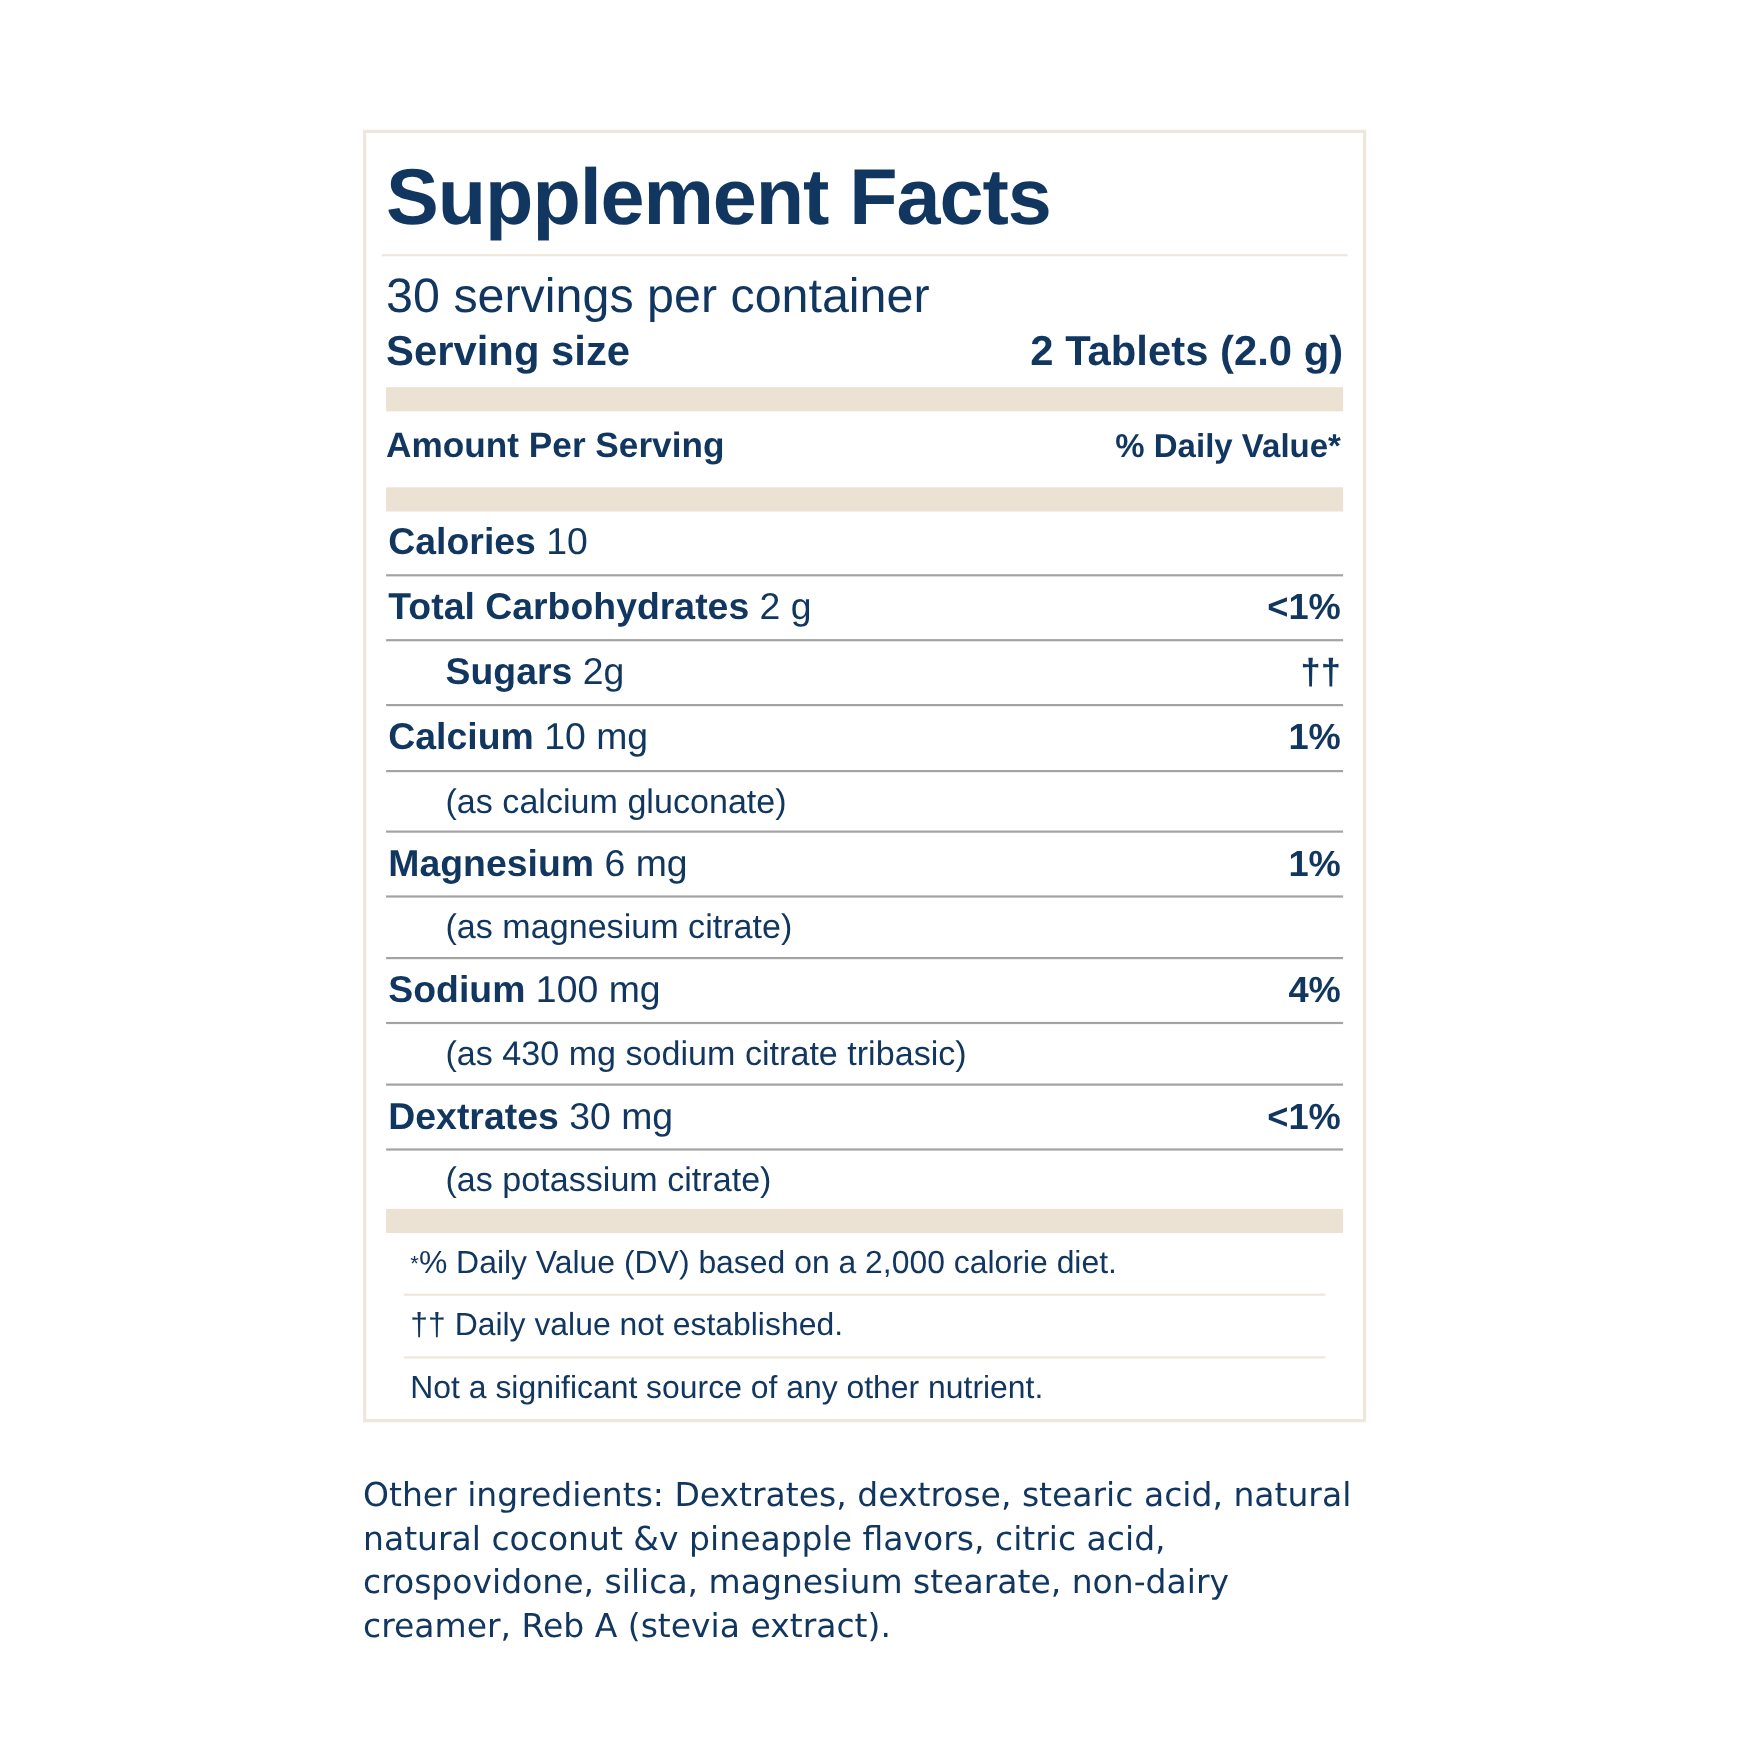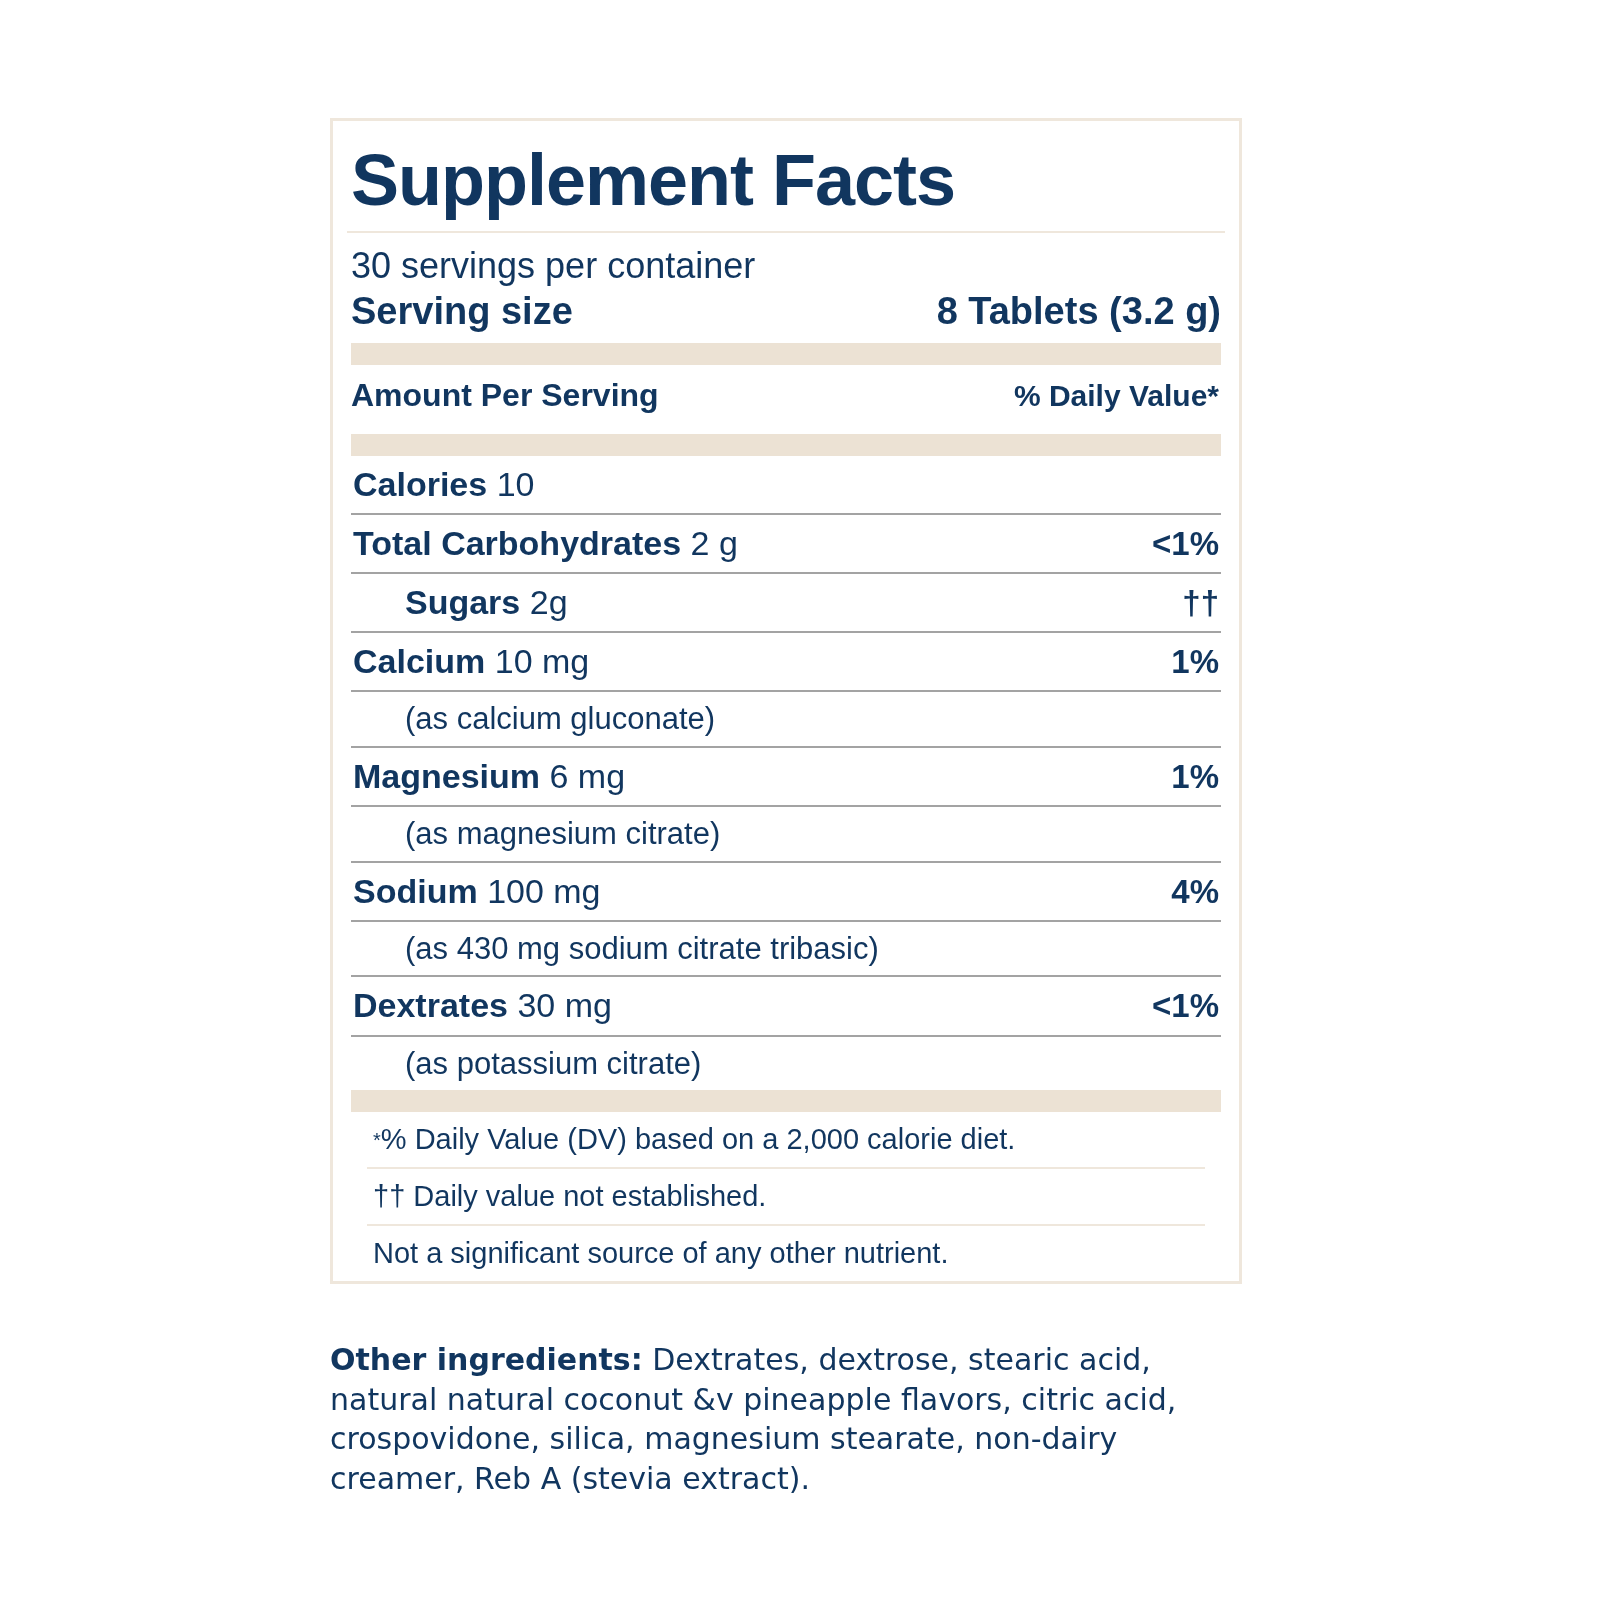--- a/index.html
+++ b/index.html
@@ -38,21 +38,21 @@
     font-weight: bold;
     color: #11365f;
     letter-spacing: -1px;
     line-height: 1.05;
     padding: 22px 4px 12px 4px;
     border-bottom: 2px solid #efe7dc;
     text-align: left;
   }
 
   .servings {
-    font-size: 36px;
+    font-size: 44px;
     color: #11365f;
     padding: 12px 4px 0 4px;
     line-height: 1.15;
   }
 
   .serving-size-row {
     display: flex;
     justify-content: space-between;
     align-items: baseline;
     font-size: 38px;
@@ -160,39 +160,39 @@
     left: 330px;
     top: 1340px;
     width: 900px;
     font-size: 30px;
     color: #11365f;
     line-height: 1.32;
     font-family: "DejaVu Sans", sans-serif;
   }
 
   .other b {
-    font-weight: bold;
+    font-weight: normal;
   }
 </style>
 </head>
 <body>
 
 <div class="page">
 
   <div class="panel">
 
     <div class="inner">
 
       <div class="title">Supplement Facts</div>
 
       <div class="servings">30 servings per container</div>
 
       <div class="serving-size-row">
         <span>Serving size</span>
-        <span>8 Tablets (3.2 g)</span>
+        <span>2 Tablets (2.0 g)</span>
       </div>
 
       <div class="thick-bar"></div>
 
       <div class="aps-row">
         <span>Amount Per Serving</span>
         <span class="dv">% Daily Value*</span>
       </div>
 
       <div class="thick-bar"></div>

